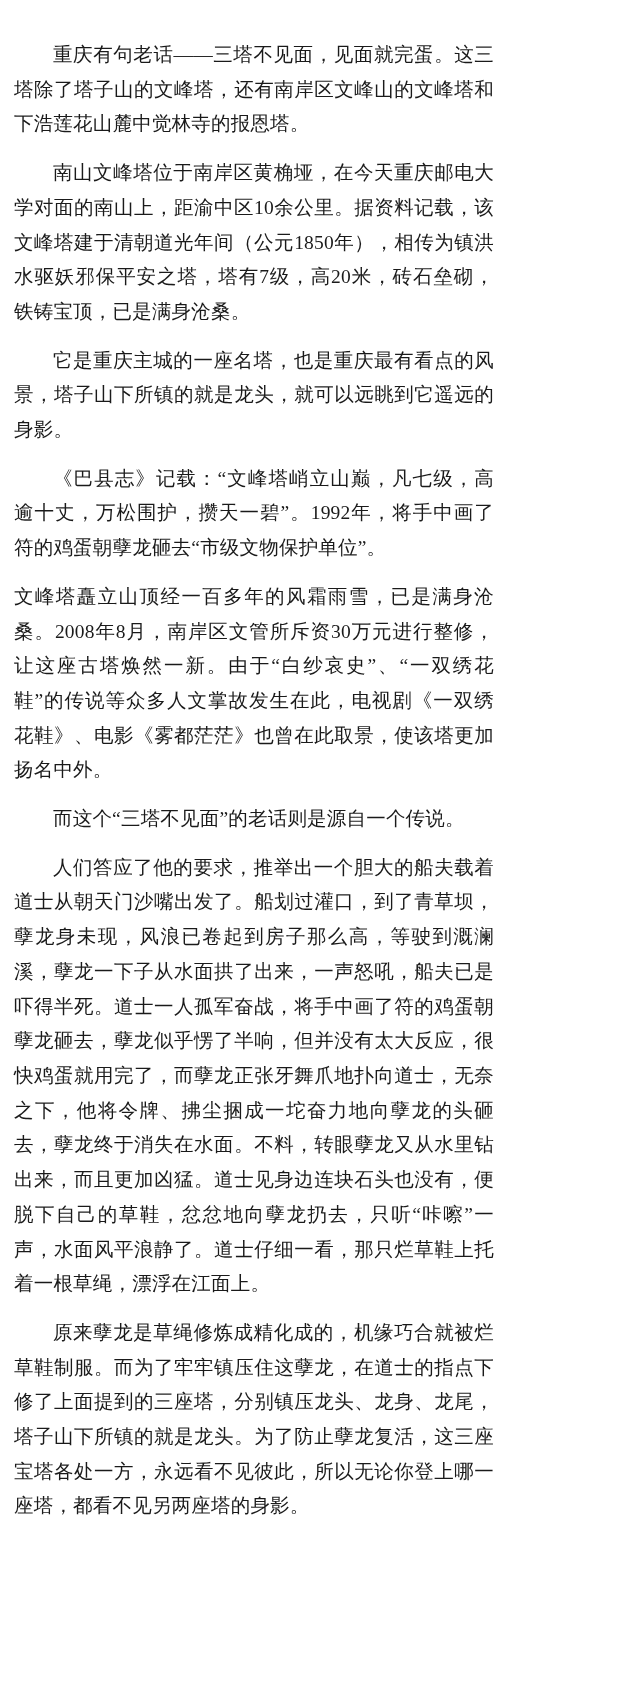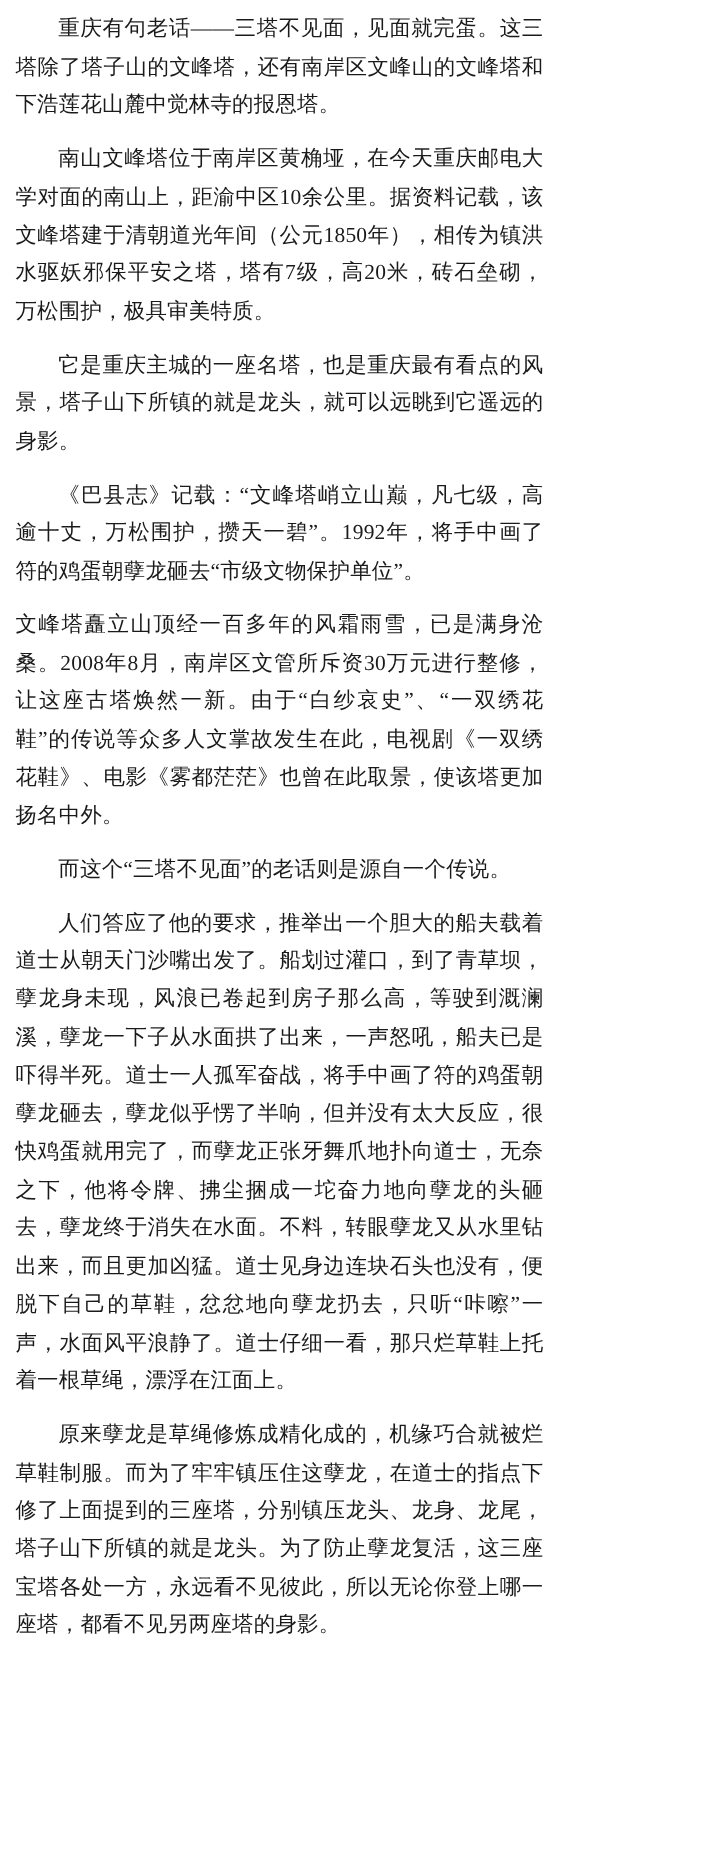--- a/index.html
+++ b/index.html
@@ -10,20 +10,21 @@
   body {
     width: 640px;
     font-family: "Liberation Serif", "DejaVu Serif", serif;
     color: #1a1a1a;
   }
   .page {
     width: 508px;
     box-sizing: border-box;
     padding: 10px 14px 12px 14px;
     background: #ffffff;
+    margin-top: 28px;
   }
   .article p {
     margin: 0 0 14px 0;
     font-size: 19.5px;
     line-height: 1.78;
     text-align: justify;
     text-justify: inter-ideograph;
     letter-spacing: 0.2px;
     text-indent: 2em;
     word-break: break-all;
@@ -37,21 +38,21 @@
   .article p:last-child {
     margin-bottom: 0;
   }
 </style>
 </head>
 <body>
 
 <div class="page">
   <div class="article" id="article-body">
       <p>重庆有句老话——三塔不见面，见面就完蛋。这三塔除了塔子山的文峰塔，还有南岸区文峰山的文峰塔和下浩莲花山麓中觉林寺的报恩塔。</p>
-      <p>南山文峰塔位于南岸区黄桷垭，在今天重庆邮电大学对面的南山上，距渝中区10余公里。据资料记载，该文峰塔建于清朝道光年间（公元1850年），相传为镇洪水驱妖邪保平安之塔，塔有7级，高20米，砖石垒砌，万松围护，极具审美特质。</p>
+      <p>南山文峰塔位于南岸区黄桷垭，在今天重庆邮电大学对面的南山上，距渝中区10余公里。据资料记载，该文峰塔建于清朝道光年间（公元1850年），相传为镇洪水驱妖邪保平安之塔，塔有7级，高20米，砖石垒砌，铁铸宝顶，已是满身沧桑。</p>
       <p>它是重庆主城的一座名塔，也是重庆最有看点的风景，塔子山下所镇的就是龙头，就可以远眺到它遥远的身影。</p>
       <p>《巴县志》记载：“文峰塔峭立山巅，凡七级，高逾十丈，万松围护，攒天一碧”。1992年，将手中画了符的鸡蛋朝孽龙砸去“市级文物保护单位”。</p>
       <p class="noindent">文峰塔矗立山顶经一百多年的风霜雨雪，已是满身沧桑。2008年8月，南岸区文管所斥资30万元进行整修，让这座古塔焕然一新。由于“白纱哀史”、“一双绣花鞋”的传说等众多人文掌故发生在此，电视剧《一双绣花鞋》、电影《雾都茫茫》也曾在此取景，使该塔更加扬名中外。</p>
       <p>而这个“三塔不见面”的老话则是源自一个传说。</p>
       <p>人们答应了他的要求，推举出一个胆大的船夫载着道士从朝天门沙嘴出发了。船划过灌口，到了青草坝，孽龙身未现，风浪已卷起到房子那么高，等驶到溉澜溪，孽龙一下子从水面拱了出来，一声怒吼，船夫已是吓得半死。道士一人孤军奋战，将手中画了符的鸡蛋朝孽龙砸去，孽龙似乎愣了半响，但并没有太大反应，很快鸡蛋就用完了，而孽龙正张牙舞爪地扑向道士，无奈之下，他将令牌、拂尘捆成一坨奋力地向孽龙的头砸去，孽龙终于消失在水面。不料，转眼孽龙又从水里钻出来，而且更加凶猛。道士见身边连块石头也没有，便脱下自己的草鞋，忿忿地向孽龙扔去，只听“咔嚓”一声，水面风平浪静了。道士仔细一看，那只烂草鞋上托着一根草绳，漂浮在江面上。</p>
       <p>原来孽龙是草绳修炼成精化成的，机缘巧合就被烂草鞋制服。而为了牢牢镇压住这孽龙，在道士的指点下修了上面提到的三座塔，分别镇压龙头、龙身、龙尾，塔子山下所镇的就是龙头。为了防止孽龙复活，这三座宝塔各处一方，永远看不见彼此，所以无论你登上哪一座塔，都看不见另两座塔的身影。</p>
     </div>
 </div>
 
 </body></html>

